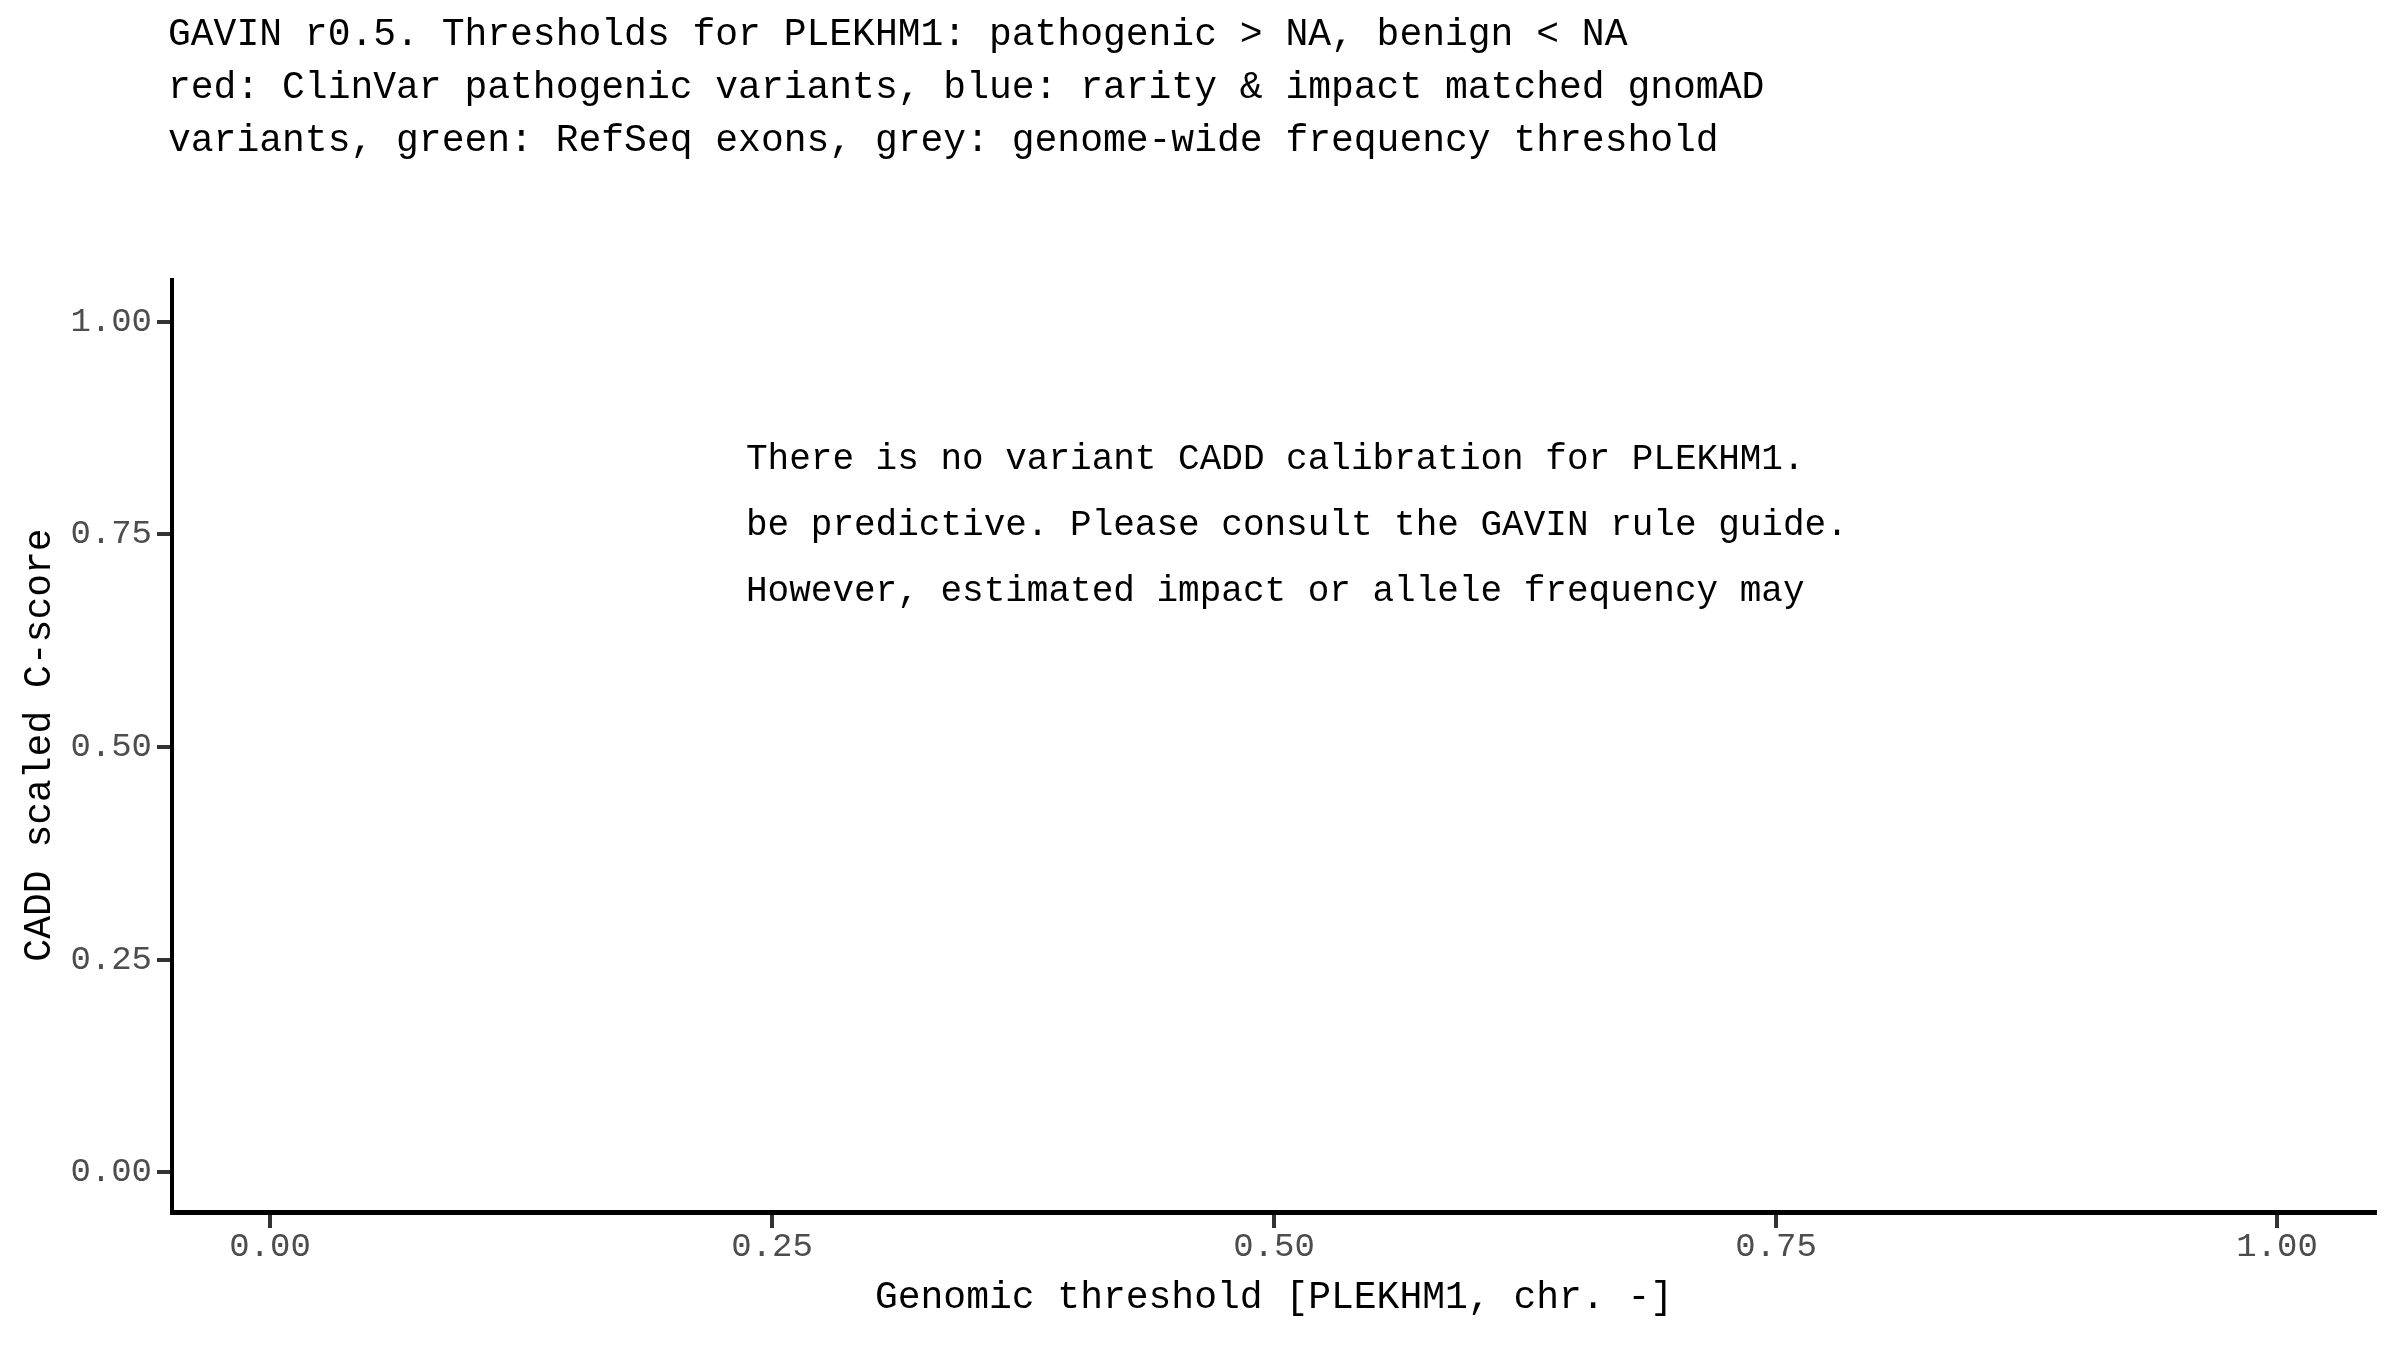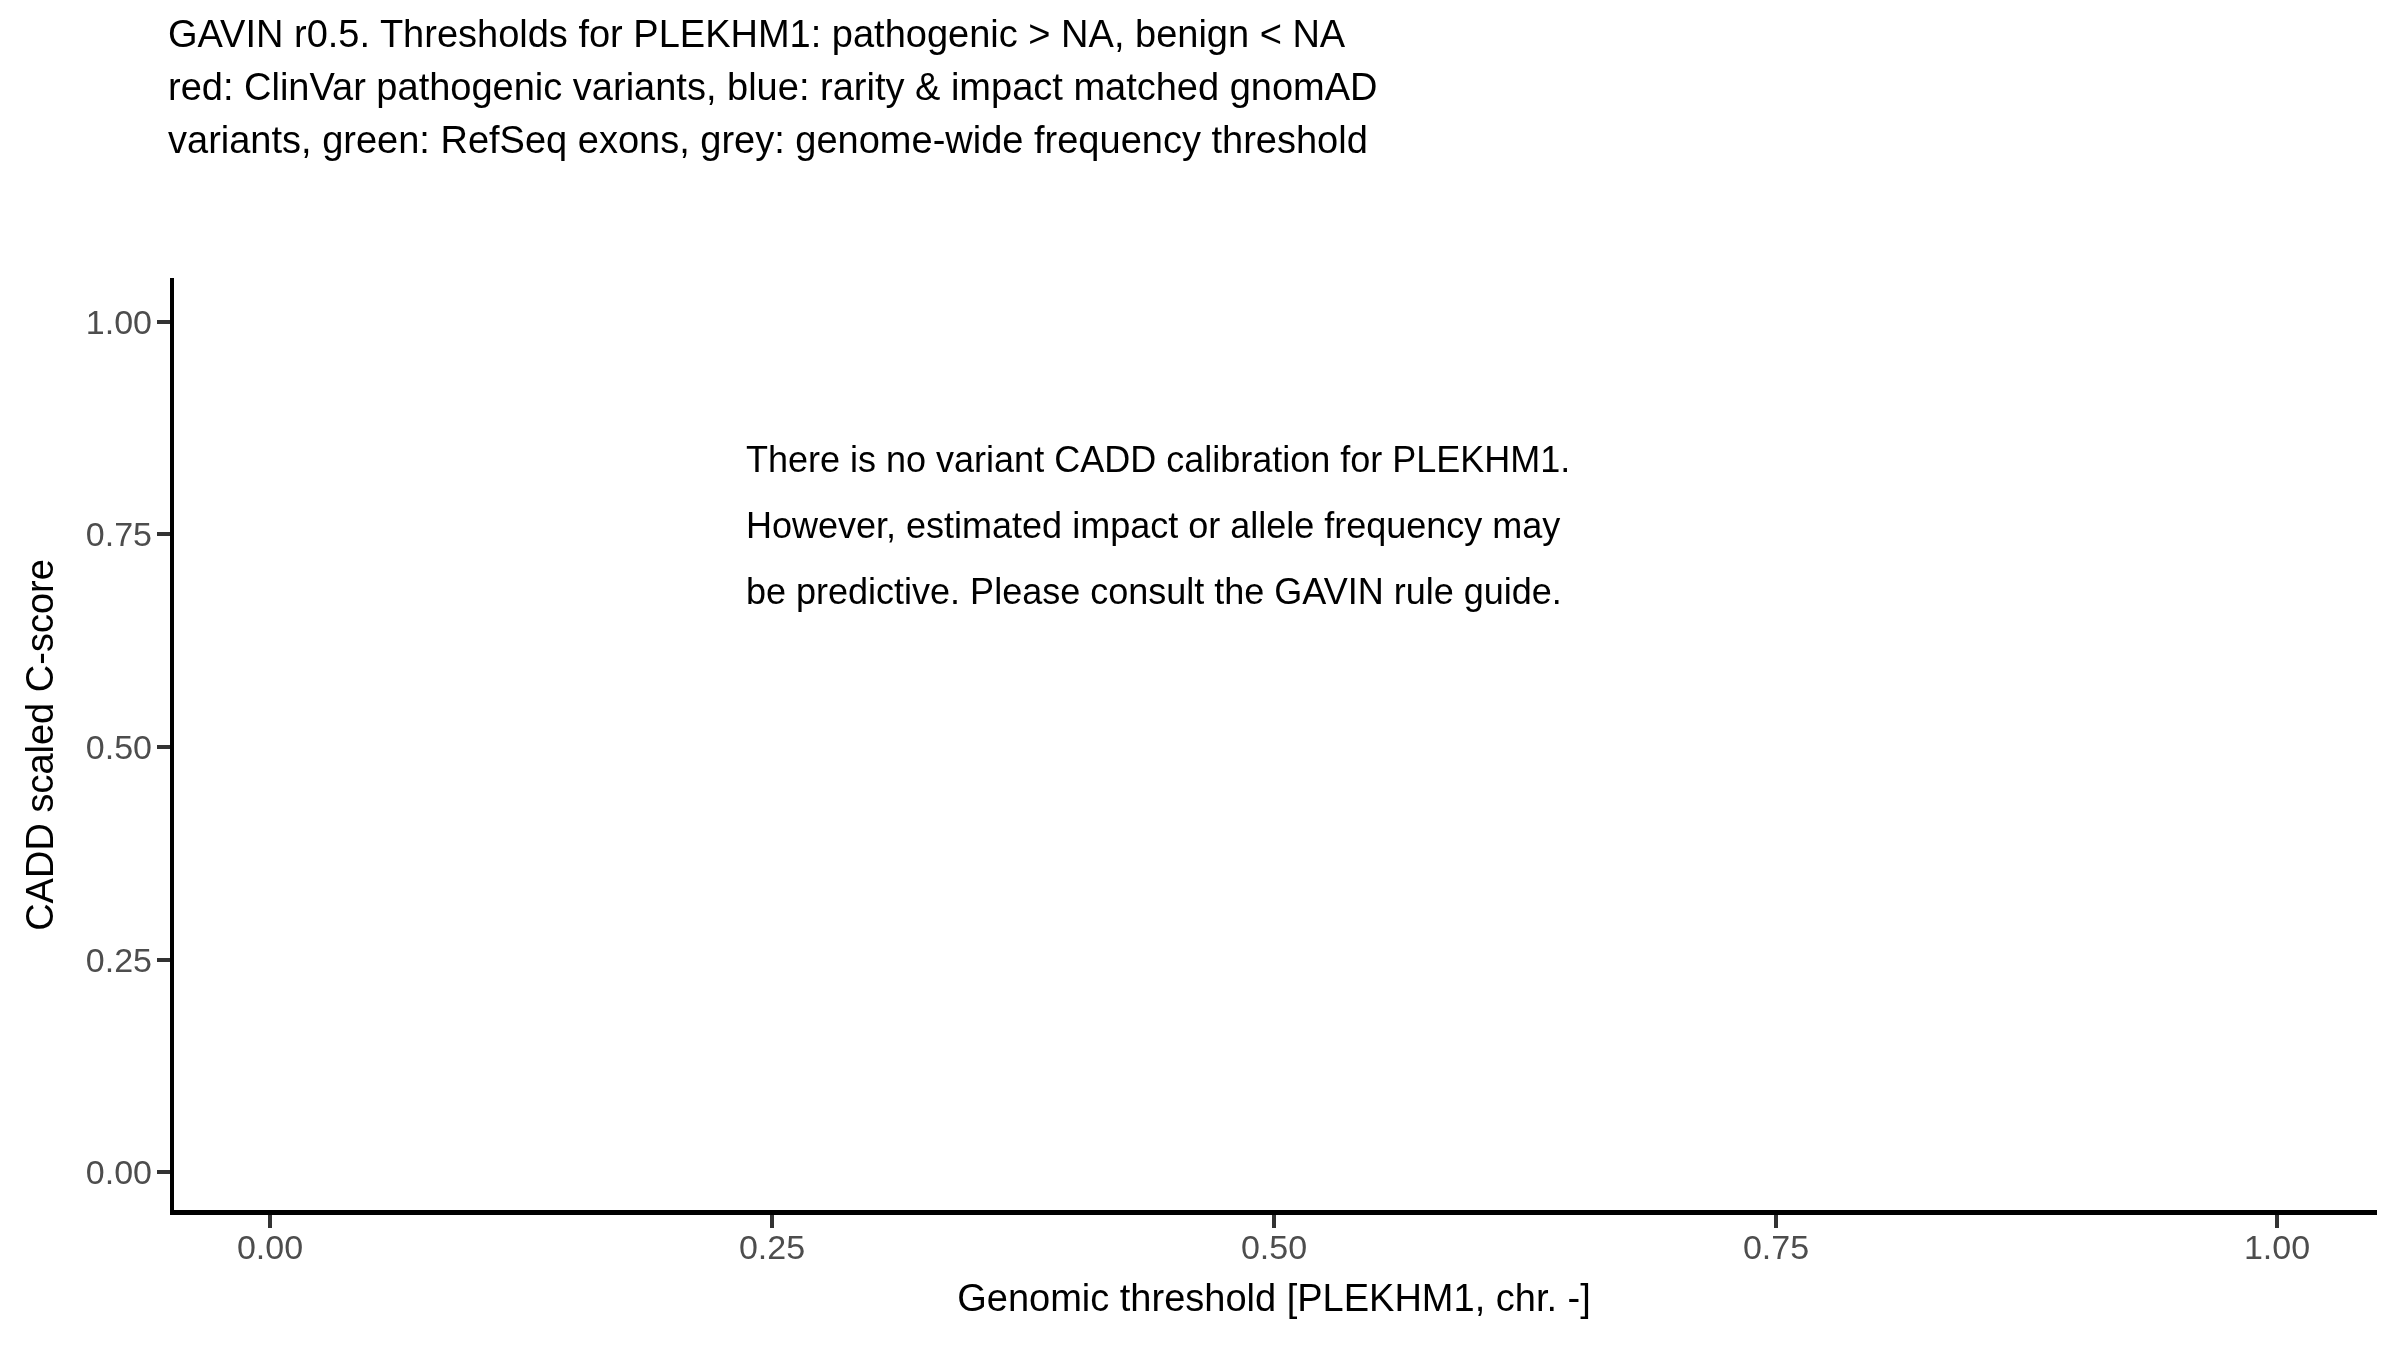--- a/index.html
+++ b/index.html
@@ -9,20 +9,21 @@
     width: 2400px;
     height: 1350px;
     overflow: hidden;
     font-family: "Liberation Sans", "DejaVu Sans", sans-serif;
   }
   .canvas {
     position: relative;
     width: 2400px;
     height: 988px;
     background: #ffffff;
+    font-family: Liberation Mono, monospace;
   }
   .plot-title {
     position: absolute;
     left: 168px;
     top: 8px;
     font-size: 38px;
     line-height: 53px;
     color: #000000;
     white-space: nowrap;
   }
@@ -115,22 +116,22 @@
   <div class="plot-title">
     <div>GAVIN r0.5. Thresholds for PLEKHM1: pathogenic &gt; NA, benign &lt; NA</div>
     <div>red: ClinVar pathogenic variants, blue: rarity &amp; impact matched gnomAD</div>
     <div>variants, green: RefSeq exons, grey: genome-wide frequency threshold</div>
   </div>
 
   <div class="panel"></div>
 
   <div class="annotation">
     <div>There is no variant CADD calibration for PLEKHM1.</div>
+    <div>be predictive. Please consult the GAVIN rule guide.</div>
     <div>However, estimated impact or allele frequency may</div>
-    <div>be predictive. Please consult the GAVIN rule guide.</div>
   </div>
 
   <div class="ytick-mark" style="top:320px"></div>
   <div class="ytick-mark" style="top:532px"></div>
   <div class="ytick-mark" style="top:745px"></div>
   <div class="ytick-mark" style="top:958px"></div>
   <div class="ytick-mark" style="top:1170px"></div>
 
   <div class="ytick-label" style="top:302px">1.00</div>
   <div class="ytick-label" style="top:514px">0.75</div>

